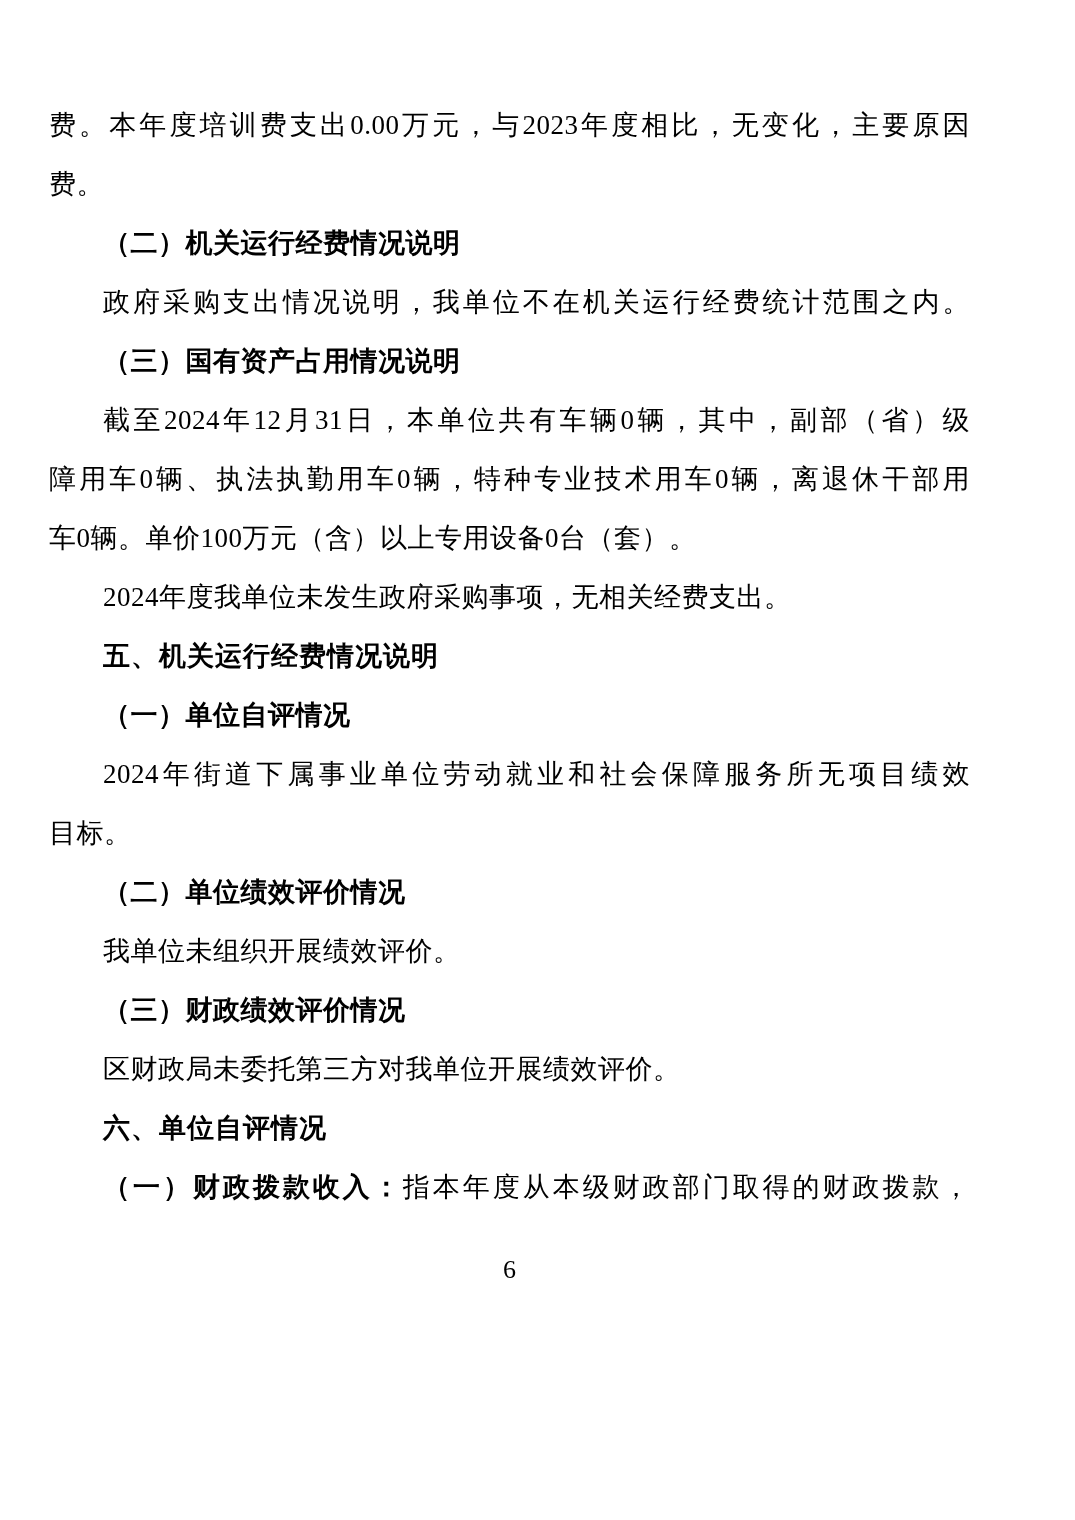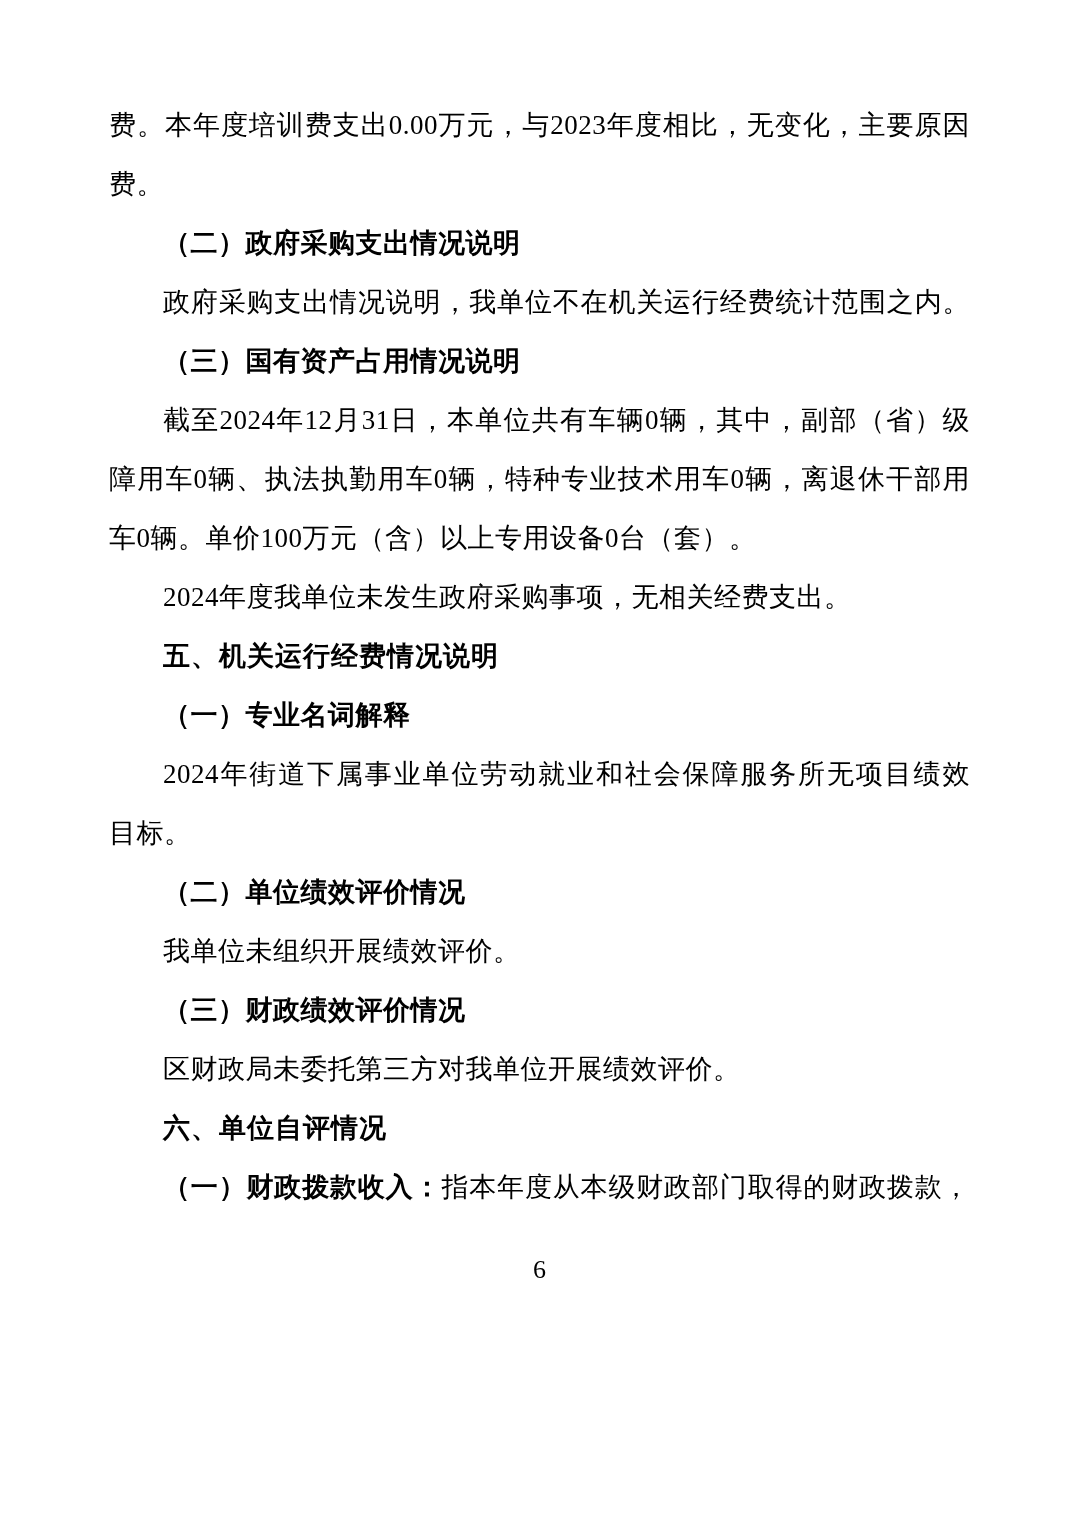--- a/index.html
+++ b/index.html
@@ -11,21 +11,21 @@
     width: 1075px;
     height: 1520px;
     overflow: hidden;
     color: #000000;
     font-family: "Liberation Serif", "DejaVu Serif", serif;
   }
   .page {
     box-sizing: border-box;
     width: 1075px;
     height: 1196px;
-    padding: 96px 105px 0 109px;
+    padding: 96px 105px 0 49px;
   }
   .ln {
     margin: 0;
     padding: 0;
     font-size: 27px;
     line-height: 59px;
     letter-spacing: 0.5px;
     text-align: left;
   }
   
@@ -60,36 +60,36 @@
   }
 </style>
 </head>
 <body>
 
 <main class="page">
 
   <p class="ln stretch">费。本年度培训费支出0.00万元，与2023年度相比，无变化，主要原因</p>
   <p class="ln">费。</p>
 
-  <p class="ln head-kai indent">（二）政府采购支出情况说明</p>
+  <p class="ln head-kai indent">（二）机关运行经费情况说明</p>
 
   <p class="ln stretch indent">政府采购支出情况说明，我单位不在机关运行经费统计范围之内。</p>
 
   <p class="ln head-kai indent">（三）国有资产占用情况说明</p>
 
   <p class="ln stretch indent">截至2024年12月31日，本单位共有车辆0辆，其中，副部（省）级</p>
   <p class="ln stretch">障用车0辆、执法执勤用车0辆，特种专业技术用车0辆，离退休干部用</p>
   <p class="ln">车0辆。单价100万元（含）以上专用设备0台（套）。</p>
 
 
   <p class="ln indent">2024年度我单位未发生政府采购事项，无相关经费支出。</p>
 
   <p class="ln head-hei indent">五、机关运行经费情况说明</p>
 
-  <p class="ln head-kai indent">（一）专业名词解释</p>
+  <p class="ln head-kai indent">（一）单位自评情况</p>
 
   <p class="ln stretch indent">2024年街道下属事业单位劳动就业和社会保障服务所无项目绩效</p>
   <p class="ln">目标。</p>
 
   <p class="ln head-kai indent">（二）单位绩效评价情况</p>
 
   <p class="ln indent">我单位未组织开展绩效评价。</p>
 
   <p class="ln head-kai indent">（三）财政绩效评价情况</p>
 

